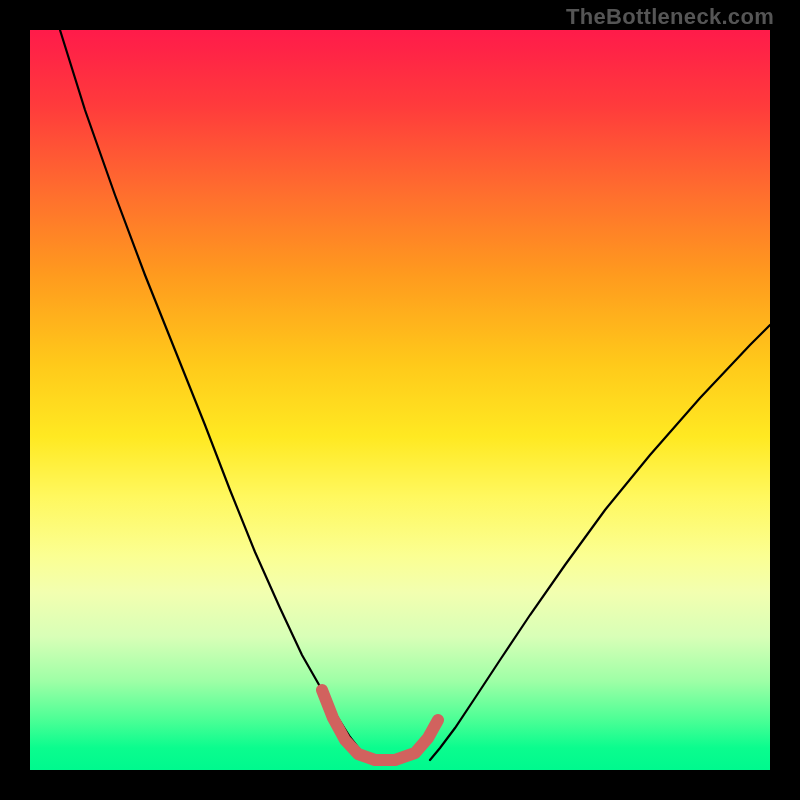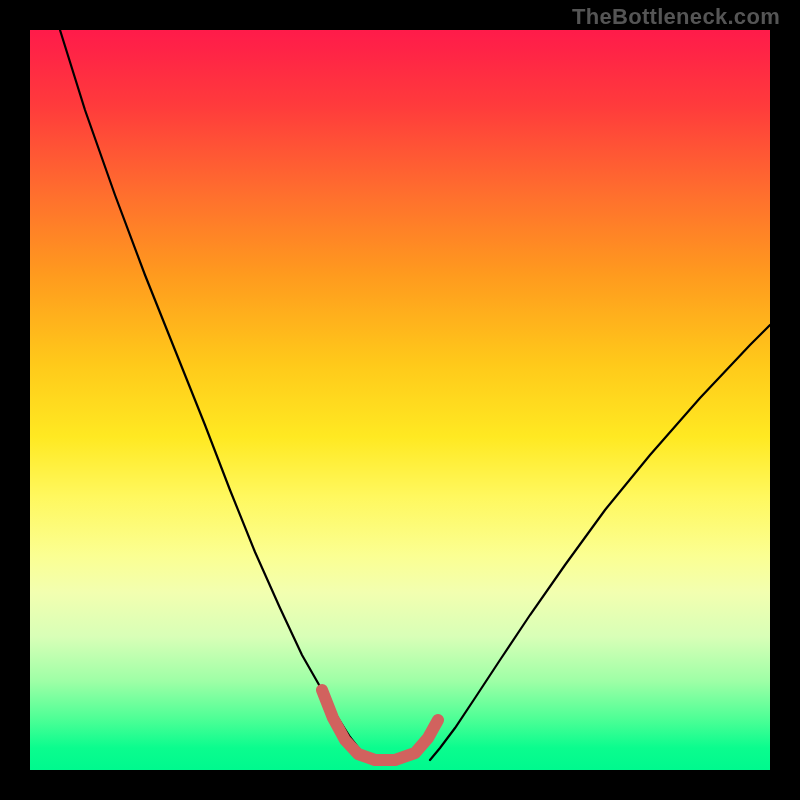--- a/index.html
+++ b/index.html
@@ -13,21 +13,21 @@
   }
   .stage {
     position: relative;
     width: 800px;
     height: 800px;
     background: #000;
   }
   .watermark {
     position: absolute;
     top: 4px;
-    right: 20px;
+    right: 26px;
     color: #555;
     font-size: 22px;
     font-weight: 600;
     letter-spacing: 0.3px;
     user-select: none;
   }
   
   .panel {
     position: absolute;
     left: 30px;

